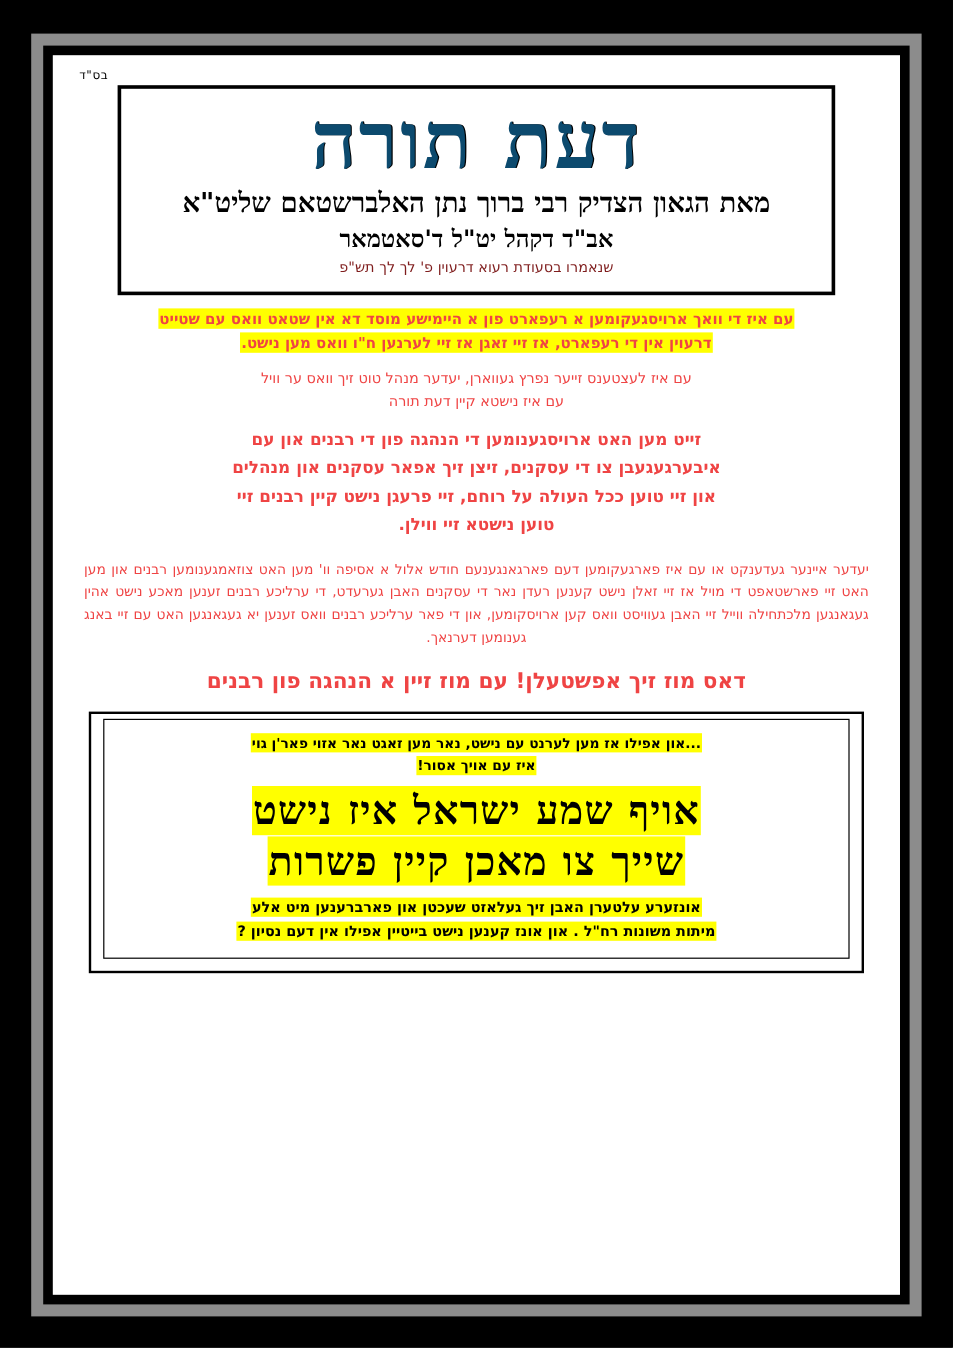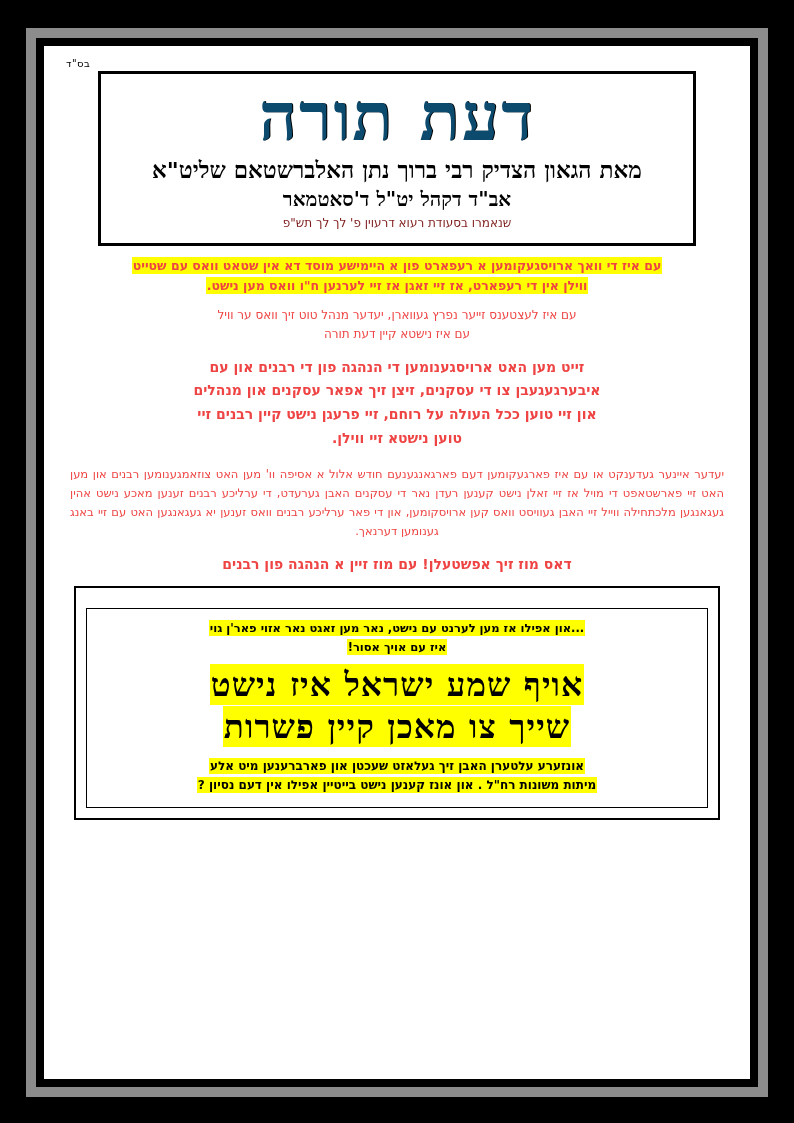--- a/index.html
+++ b/index.html
@@ -134,30 +134,30 @@
   .p-justify {
     font-family: "DejaVu Sans", sans-serif;
     font-size: 11.5px;
     text-align: justify;
     text-align-last: center;
     line-height: 1.65;
     margin: 0 4px 12px 4px;
   }
   .p-bold-mid2 {
     font-family: "DejaVu Sans", sans-serif;
-    font-size: 14px;
+    font-size: 18px;
     font-weight: bold;
     line-height: 1.7;
     margin-bottom: 10px;
   }
   
   .bottom-box {
     border: 2px solid #000;
     margin: 4px 8px 6px 8px;
-    padding: 20px 10px 10px 10px;
+    padding: 4px 10px 10px 10px;
     background: #fff;
   }
   .bottom-box-inner {
     border: 1px solid #000;
     padding: 10px 10px 12px 10px;
   }
   .b-line1 {
     font-family: "DejaVu Sans", sans-serif;
     font-size: 11.5px;
     font-weight: bold;
@@ -192,21 +192,21 @@
 
         <div class="header-box">
           <div class="title-main">דעת תורה</div>
           <div class="title-sub1">מאת הגאון הצדיק רבי ברוך נתן האלברשטאם שליט"א</div>
           <div class="title-sub2">אב"ד דקהל יט"ל ד'סאטמאר</div>
           <div class="title-sub3">שנאמרו בסעודת רעוא דרעוין פ' לך לך תש"פ</div>
         </div>
 
         <div class="para p-hl">
           <span class="hl">עם איז די וואך ארויסגעקומען א רעפארט פון א היימישע מוסד דא אין שטאט וואס עם שטייט</span><br>
-          <span class="hl">ווילן אין די רעפארט, אז זיי זאגן אז זיי לערנען ח"ו וואס מען נישט.</span>
+          <span class="hl">דרעוין אין די רעפארט, אז זיי זאגן אז זיי לערנען ח"ו וואס מען נישט.</span>
         </div>
 
         <div class="para p-small">
           <span>עם איז לעצטענס זייער נפרץ געווארן, יעדער מנהל טוט זיך וואס ער וויל</span><br>
           <span>עם איז נישטא קיין דעת תורה</span>
         </div>
 
         <div class="para p-bold-mid">
           <span>זייט מען האט ארויסגענומען די הנהגה פון די רבנים און עם</span><br>
           <span>איבערגעגעבן צו די עסקנים, זיצן זיך אפאר עסקנים און מנהלים</span><br>

